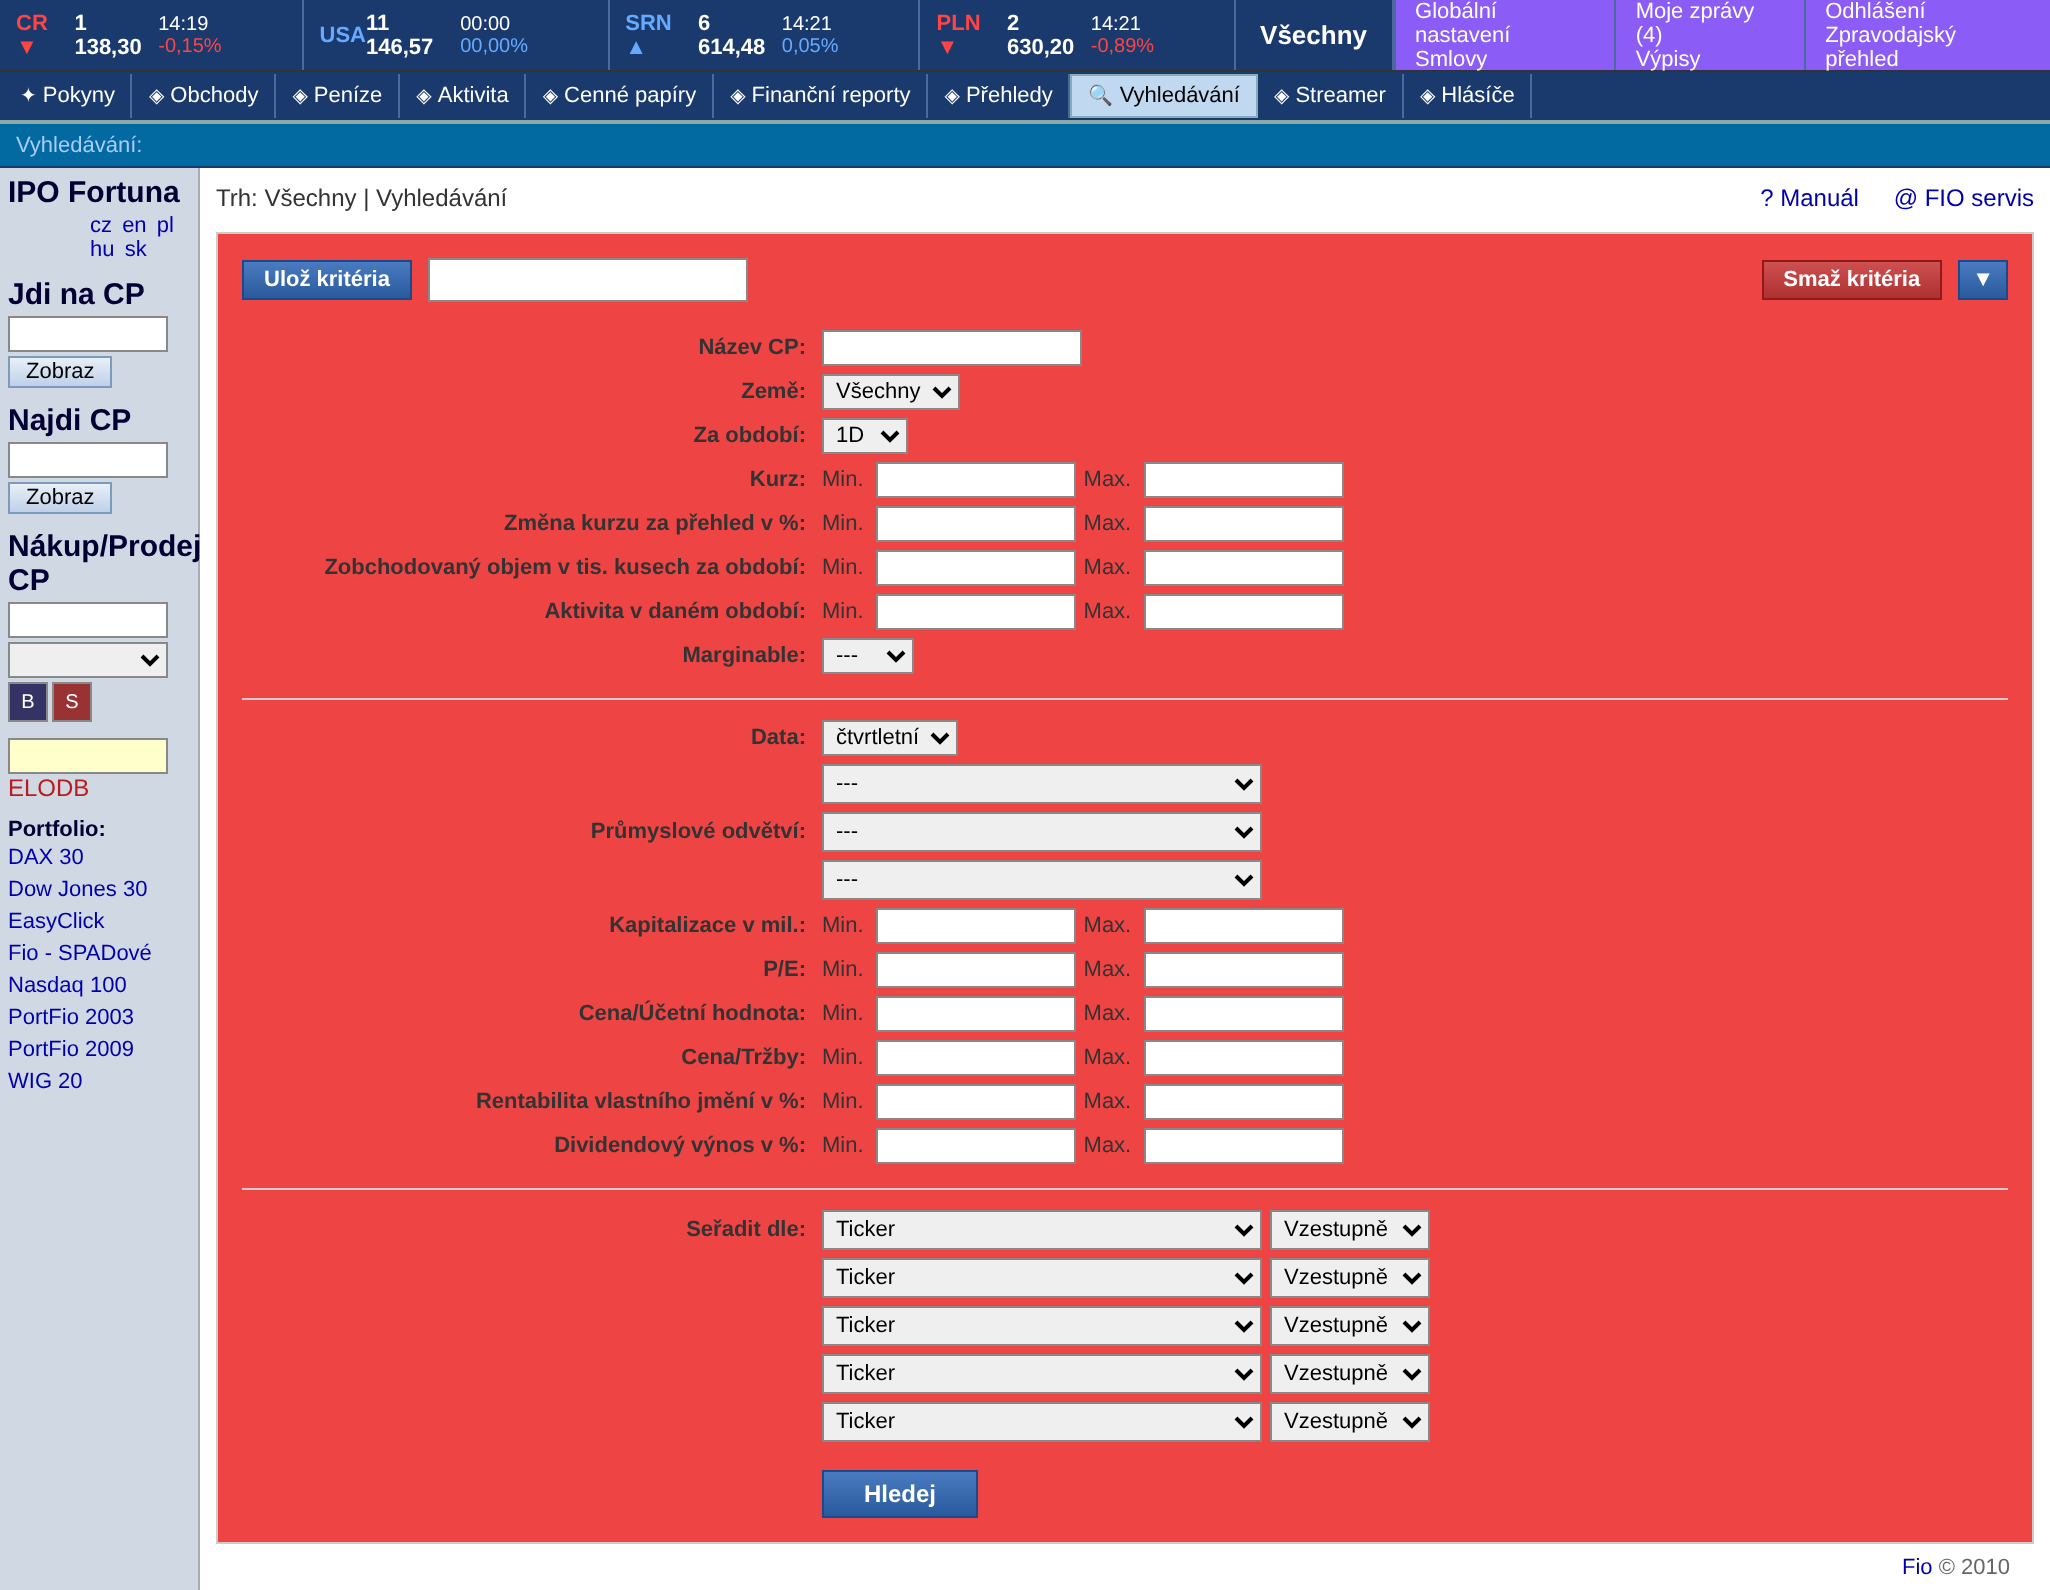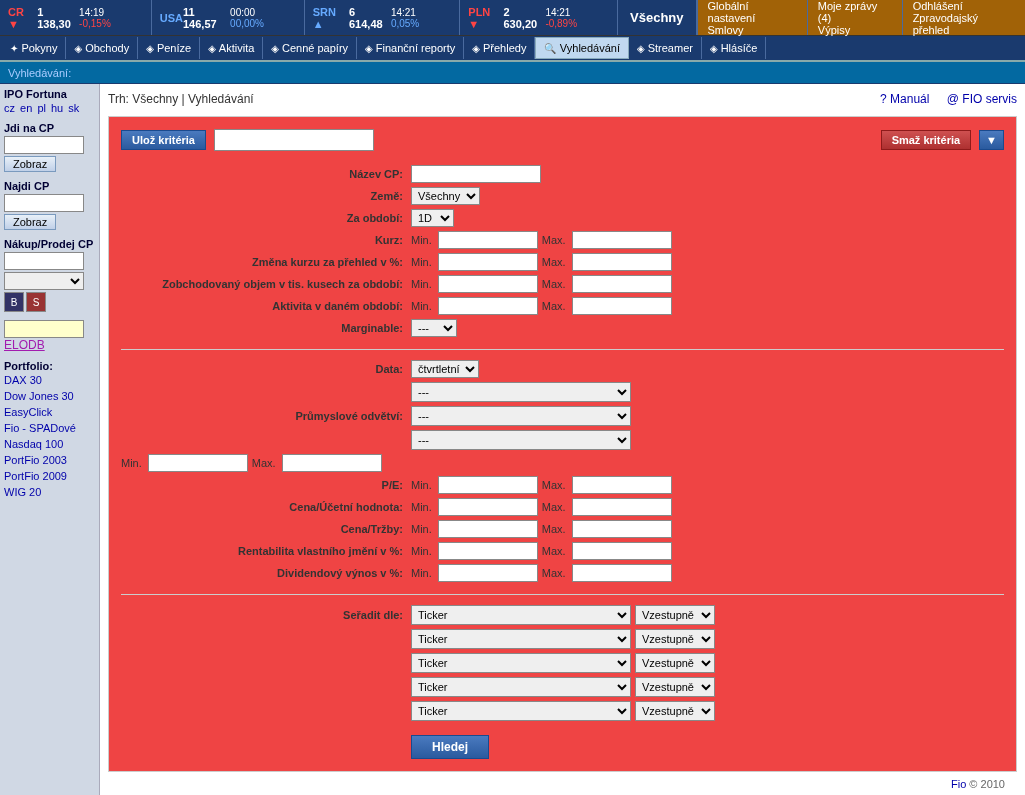--- a/index.html
+++ b/index.html
@@ -19,21 +19,21 @@
     .ticker-item.blue .label { color: #66aaff; }
     .ticker-vsechny {
       display: flex; align-items: center; padding: 0 12px; color: white; font-size: 13px; font-weight: bold;
       border-right: 1px solid #4a6a9e; background: #1a3a6e;
     }
     .ticker-right {
       display: flex; align-items: stretch; margin-left: auto;
     }
     .ticker-right-item {
       display: flex; align-items: center; justify-content: center;
-      padding: 2px 10px; border-left: 1px solid #4a6a9e; color: white; font-size: 11px; background: #a16207;
+      padding: 2px 10px; border-left: 1px solid #4a6a9e; color: white; font-size: 11px; background: #8b5cf6;
       cursor: pointer;
     }
 
     
     .nav-bar {
       display: flex; align-items: center; background: #1a3a6e; height: 26px; border-bottom: 2px solid #8aa;
       padding: 0 2px;
     }
     .nav-item {
       display: flex; align-items: center; padding: 2px 8px; color: white; font-size: 11px;
@@ -51,36 +51,36 @@
     .main-layout {
       display: flex; width: 100%;
     }
 
     
     .sidebar {
       width: 100px; background: #d0d8e4; border-right: 1px solid #aab; padding: 4px; min-height: 760px;
       flex-shrink: 0;
     }
     .sidebar-section { margin-bottom: 8px; }
-    .sidebar-label { font-weight: bold; font-size: 11px; color: #003; margin-bottom: 2px; }
-    .sidebar-links { font-size: 11px; }
+    .sidebar-label { font-weight: bold; font-size: 15px; color: #003; margin-bottom: 2px; }
+    .sidebar-links { font-size: 11px; margin-left: 41px; }
     .sidebar-links a { color: #00a; text-decoration: none; margin-right: 2px; }
     .sidebar-input { width: 80px; height: 18px; font-size: 11px; border: 1px solid #888; margin-bottom: 2px; }
     .sidebar-btn {
       background: linear-gradient(to bottom, #e8f0f8, #c0d0e8);
       border: 1px solid #7a9abe; font-size: 11px; padding: 1px 8px; cursor: pointer;
       margin-bottom: 4px; display: block; color: #000;
     }
     .sidebar-select { width: 80px; height: 18px; font-size: 10px; border: 1px solid #888; }
     .sidebar-icon-row { display: flex; gap: 2px; margin-top: 2px; }
     .icon-box { width: 20px; height: 20px; border: 1px solid #888; display: flex; align-items: center; justify-content: center; cursor: pointer; font-size: 10px; }
     .icon-box.blue { background: #336; color: white; }
     .icon-box.red { background: #933; color: white; }
     .sidebar-text-input { width: 80px; height: 18px; font-size: 11px; border: 1px solid #888; background: #ffffcc; }
-    .sidebar-elodb { font-size: 12px; color: #a21caf; cursor: pointer; text-decoration: underline; }
+    .sidebar-elodb { font-size: 12px; color: #b91c1c; cursor: pointer; }
     .portfolio-label { font-weight: bold; font-size: 11px; color: #003; }
     .portfolio-item { display: block; color: #00a; text-decoration: none; font-size: 11px; line-height: 16px; }
 
     
     .content {
       flex: 1; background: white; padding: 8px;
     }
     .content-header {
       display: flex; justify-content: space-between; align-items: center;
       margin-bottom: 10px; font-size: 12px;
@@ -432,20 +432,21 @@
             <select class="form-select-large">
               <option>---</option>
             </select>
             <select class="form-select-large">
               <option>---</option>
             </select>
           </div>
         </div>
 
         <div class="form-row">
+          <span class="form-label">Kapitalizace v mil.:</span>
           <div class="form-control-group">
             <span class="min-max-label">Min.</span>
             <input type="text" class="form-input-small" style="">
             <span class="min-max-label">Max.</span>
             <input type="text" class="form-input-small" style="">
           </div>
         </div>
 
         <div class="form-row">
           <span class="form-label">P/E:</span>

